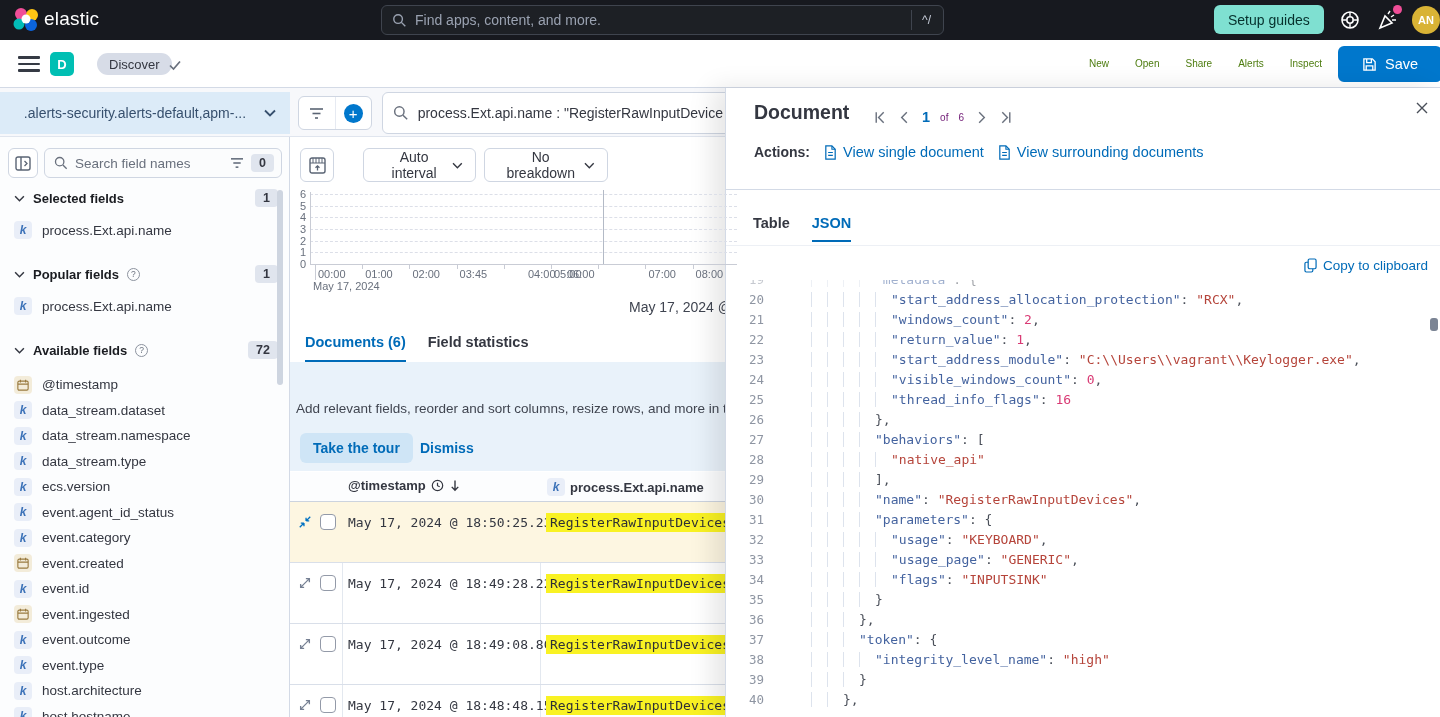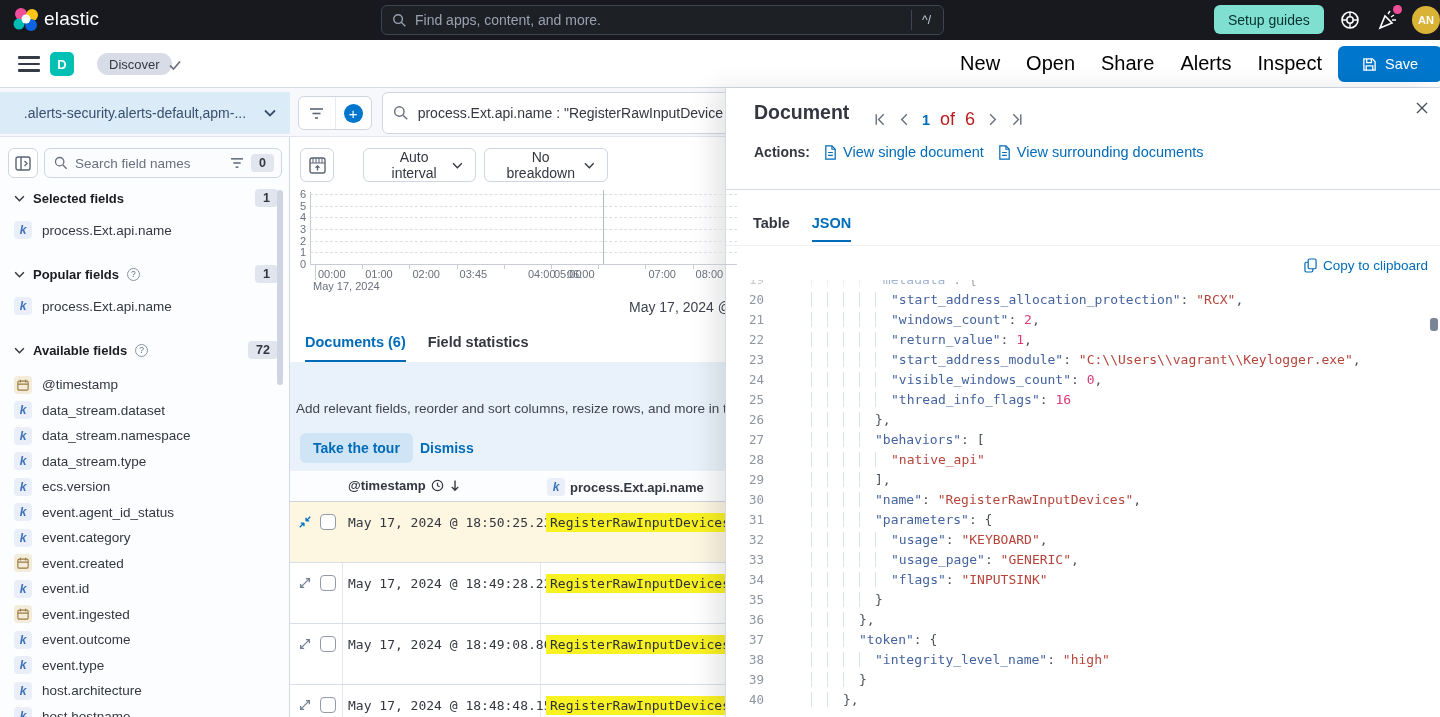--- a/index.html
+++ b/index.html
@@ -27,21 +27,21 @@
   
   #navbar { left:0; top:40px; width:1440px; height:48px; background:#fff; border-bottom:1px solid #d3dae6; }
   #hamburger { left:18px; top:56px; width:22px; height:16px; display:flex; flex-direction:column; justify-content:space-between; }
   #hamburger i { display:block; height:2.6px; background:#353a44; border-radius:1px; }
   #app-badge { left:50px; top:52px; width:24px; height:24px; background:#00bfb3; border-radius:5px;
     color:#fff; font-size:13px; font-weight:bold; display:flex; align-items:center; justify-content:center; }
   #breadcrumb { left:97px; top:53px; height:22px; background:#d7dce7; border-radius:11px; color:#343741;
     font-size:13px; display:flex; align-items:center; padding:0 12px; }
   #nav-check { left:167px; top:57px; }
   #nav-links { right:118px; top:40px; height:47px; display:flex; align-items:center; gap:26px; }
-  #nav-links a { color:#000000; font-size:20px; text-decoration:none; }
+  #nav-links a { color:#4d7c0f; font-size:10px; text-decoration:none; }
   #save-btn { left:1338px; top:46px; width:104px; height:36px; background:#0077cc; border:none; border-radius:6px;
     color:#fff; font-size:14.5px; font-family:inherit; display:flex; align-items:center; justify-content:center; gap:8px; }
 
   
   #filterbar { left:0; top:88px; width:1440px; height:49px; background:#f7f8fb; border-bottom:1px solid #e0e5ee; }
   #dataview-btn { left:0; top:92px; width:290px; height:42px; background:#dcebf8; border:none; font-family:inherit;
     display:flex; align-items:center; color:#37506e; font-size:14px; padding:0 14px; gap:8px; }
   #dataview-btn span { flex:1; text-align:center; white-space:nowrap; overflow:hidden; }
   #filter-group { left:298px; top:96px; width:74px; height:34px; background:#fff; border:1px solid #cfd6e2;
     border-radius:6px; display:flex; align-items:center; }
@@ -115,21 +115,21 @@
   .ts { position:absolute; left:58px; top:13px; font-size:13px; color:#343741; }
   .val { position:absolute; left:256px; top:11px; font-size:13px; color:#2d2f36; background:#f9f223; padding:2px 4px; }
 
   
   #flyout { left:725px; top:88px; width:715px; height:629px; background:#fff; border-left:1px solid #d3dae6;
     box-shadow:-12px 0 24px rgba(0,0,0,.10); }
   #flyout-close { position:absolute; right:9px; top:11px; width:18px; height:18px; display:flex; align-items:center; justify-content:center; }
   #flyout-title { position:absolute; left:28px; top:13px; font-size:19.5px; font-weight:bold; color:#343741; }
   #pager { position:absolute; left:146px; top:21px; display:flex; align-items:center; gap:10px; }
   #pager .pg-cur { color:#006bb8; font-weight:bold; font-size:14.5px; }
-  #pager .pg-txt { color:#b91c1c; font-size:18px; }
+  #pager .pg-txt { color:#701a75; font-size:10px; }
   #actions-row { position:absolute; left:28px; top:56px; display:flex; align-items:center; gap:14px; }
   #actions-label { font-size:14px; font-weight:bold; color:#343741; }
   .action-link { display:flex; align-items:center; gap:6px; color:#006bb8; font-size:14.5px; text-decoration:none; }
   #flyout-hr { position:absolute; left:0; top:101px; width:715px; height:1px; background:#d3dae6; }
   #flyout-tabs { position:absolute; left:27px; top:127px; display:flex; gap:22px; }
   .ftab { font-size:14.5px; font-weight:bold; padding-bottom:9px; }
   .ftab.active { color:#006bb8; border-bottom:2px solid #006bb8; }
   .ftab.inactive { color:#343741; }
   #flyout-tabline { position:absolute; left:0; top:157px; width:715px; height:1px; background:#edf0f5; }
   #copy-link { position:absolute; right:12px; top:170px; display:flex; align-items:center; gap:6px;

